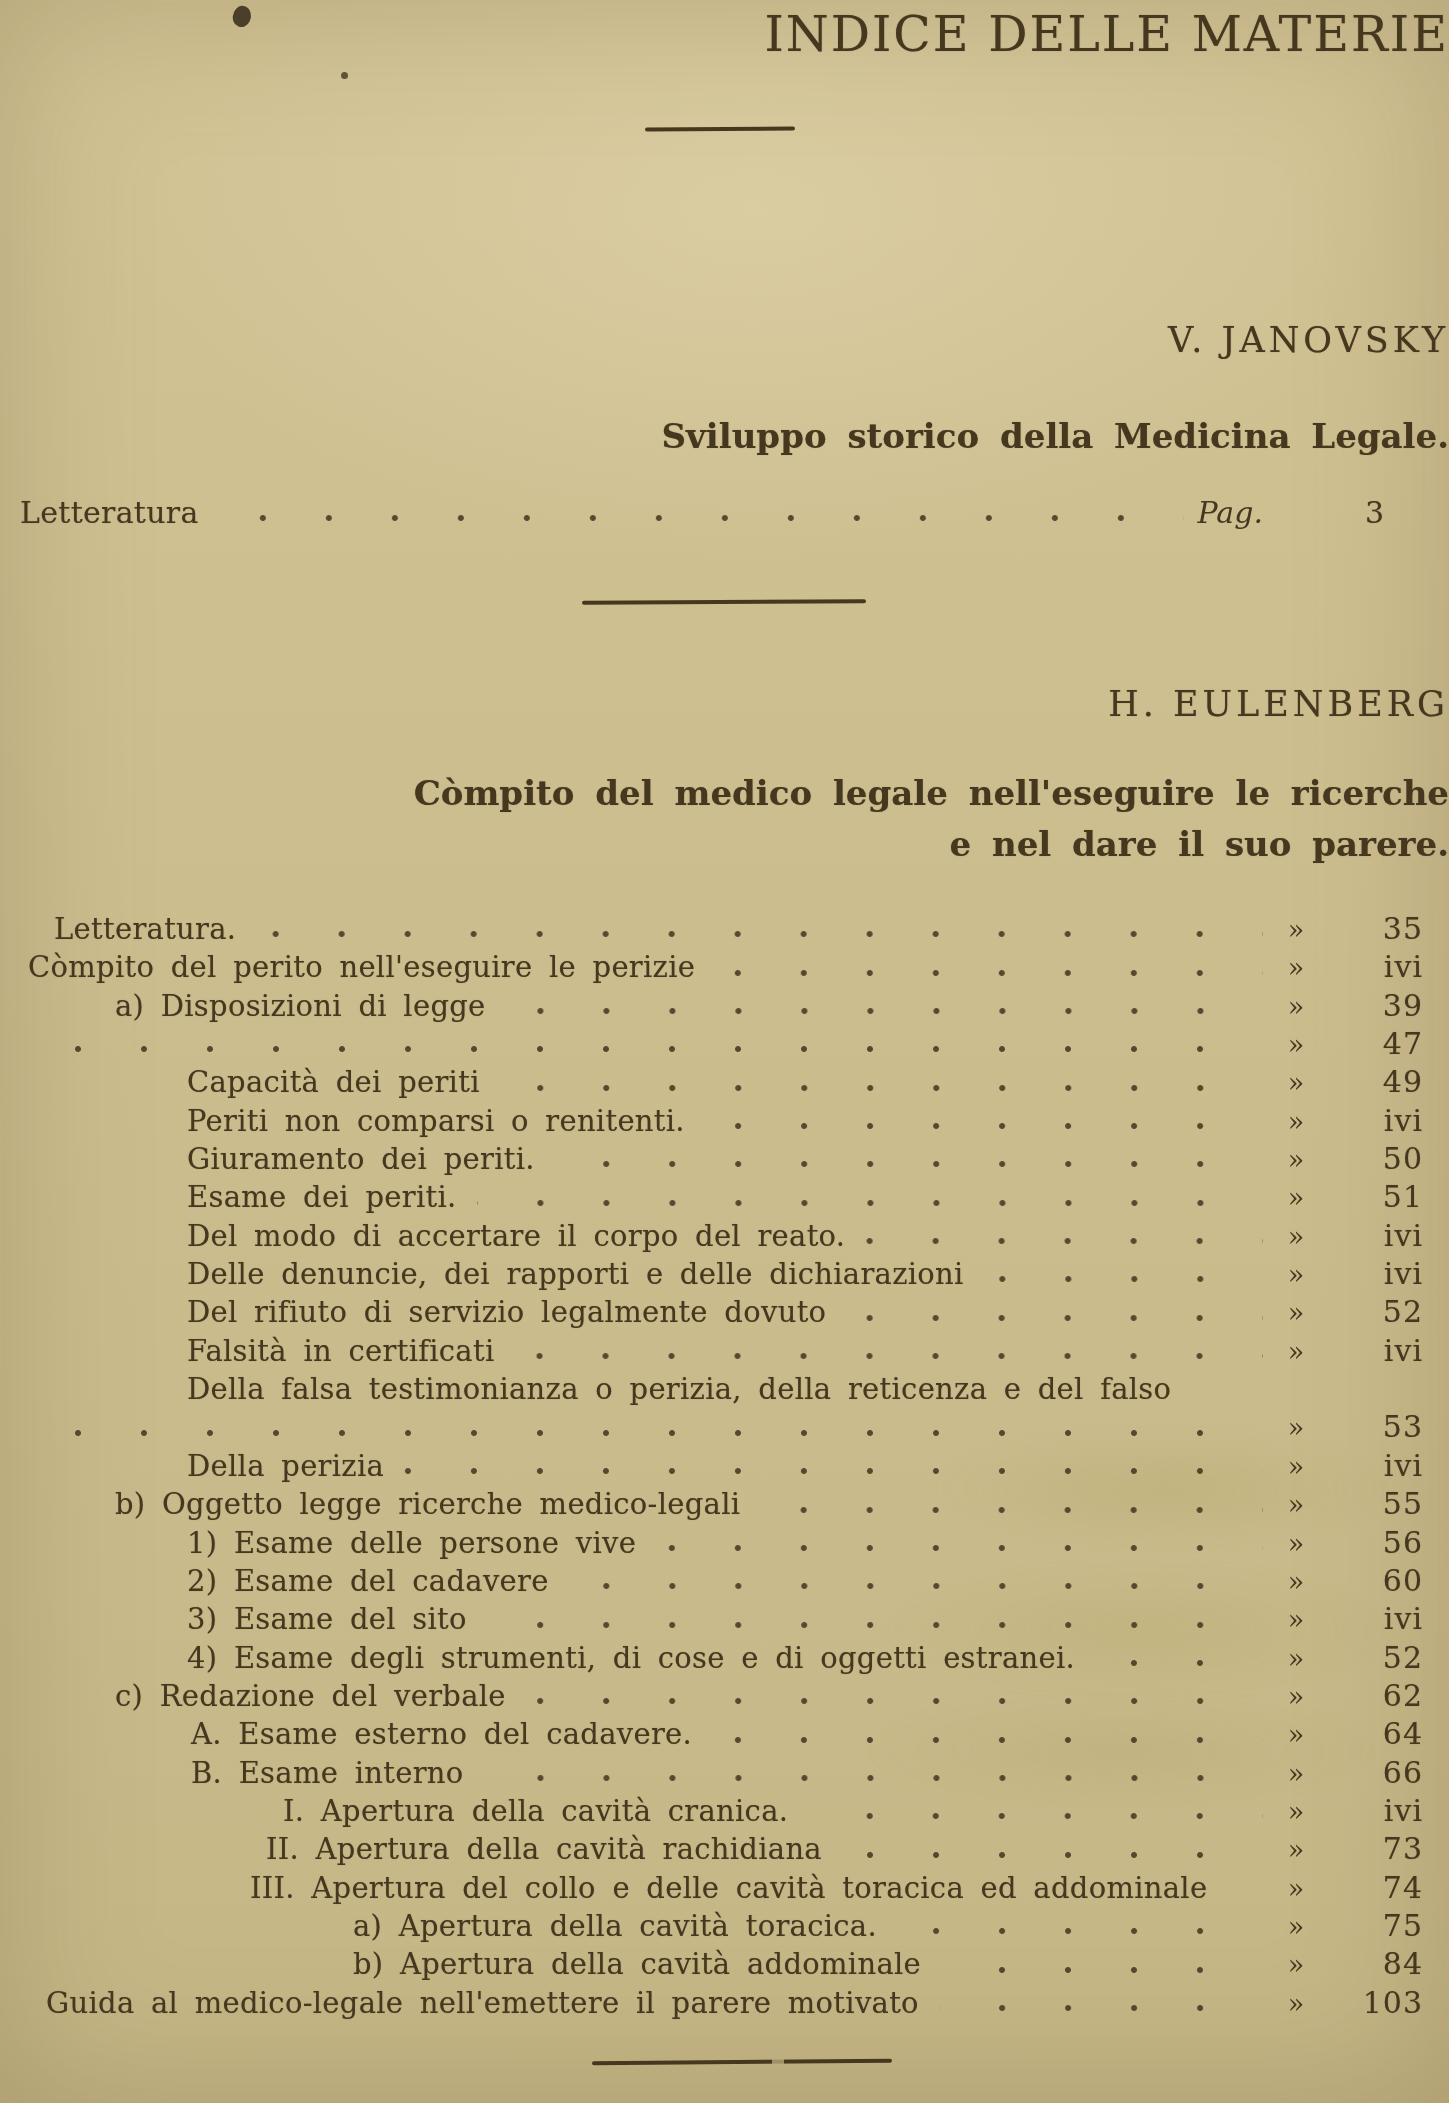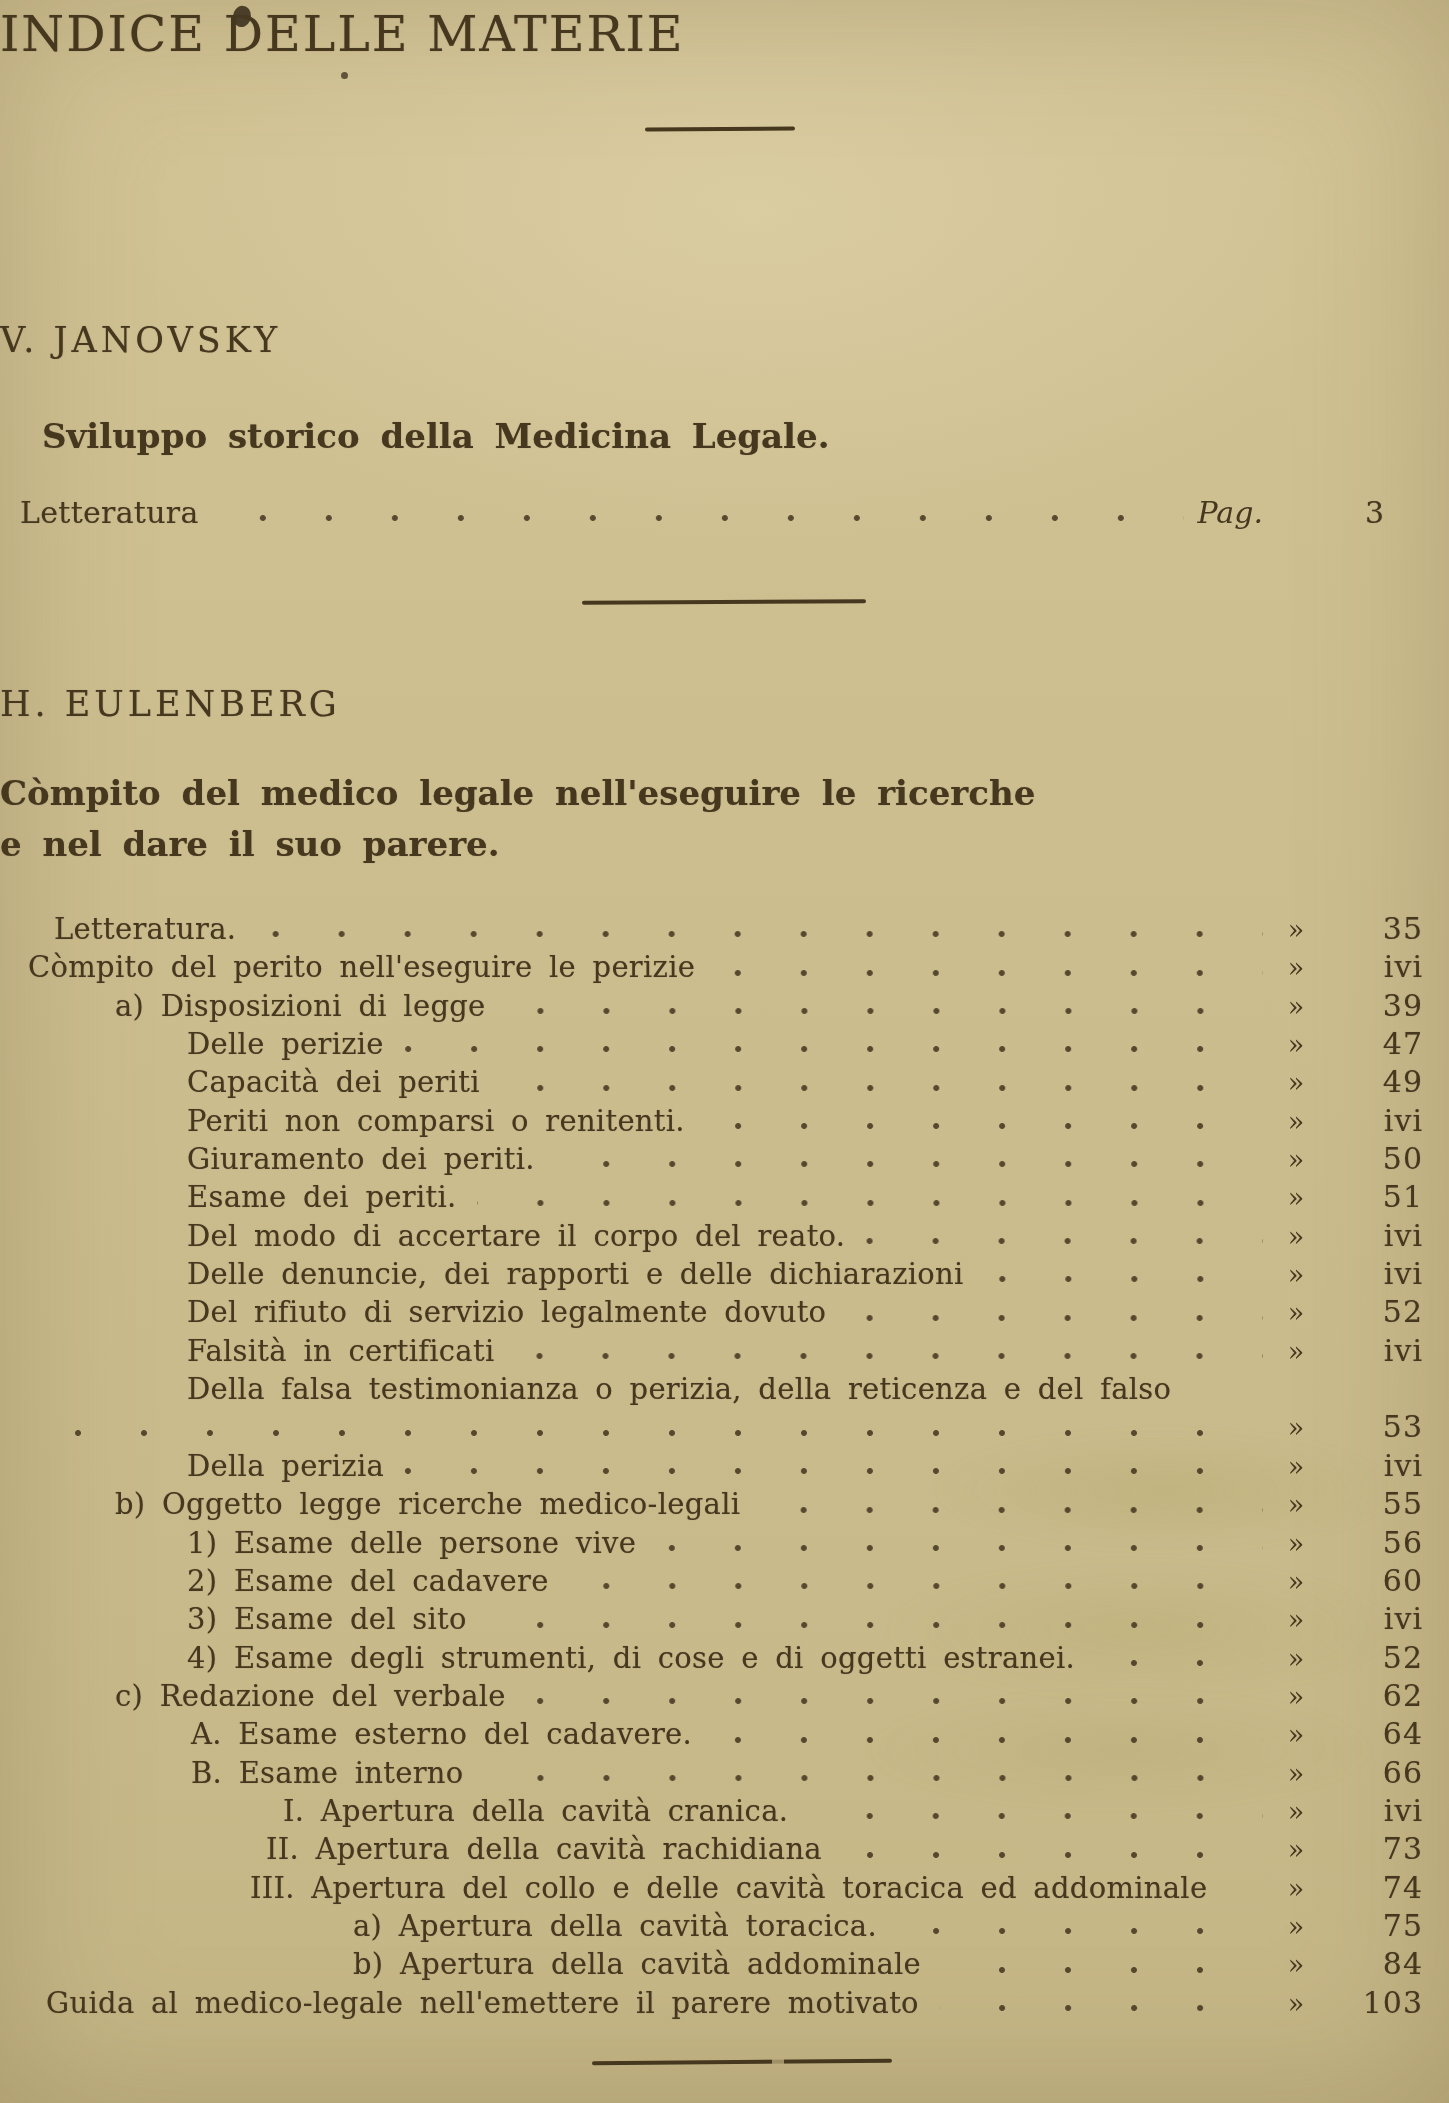--- a/index.html
+++ b/index.html
@@ -12,21 +12,21 @@
       linear-gradient(180deg,#d2c395 0%,#ccbd8f 45%,#c9ba8b 75%,#c5b686 100%);
   }
   .page{position:absolute;inset:0;box-shadow:inset 0 0 150px rgba(104,87,48,.28);}
   .speck{position:absolute;background:#3a2f1c;}
   .speck-1{left:233px;top:6px;width:18px;height:21px;border-radius:45% 60% 50% 55%;transform:rotate(24deg);opacity:.88;}
   .speck-2{left:341px;top:72px;width:7px;height:7px;border-radius:50%;opacity:.75;}
   .stain{position:absolute;pointer-events:none;filter:blur(7px);}
   .stain-1{left:930px;top:1430px;width:470px;height:120px;background:radial-gradient(ellipse,rgba(148,148,66,.16),transparent 70%);}
   .stain-2{left:880px;top:1560px;width:520px;height:140px;background:radial-gradient(ellipse,rgba(148,148,66,.13),transparent 70%);}
   .stain-3{left:860px;top:1690px;width:520px;height:120px;background:radial-gradient(ellipse,rgba(140,140,62,.11),transparent 70%);}
-  .centered{position:absolute;left:0;right:0;text-align:left;white-space:nowrap;}
+  .centered{position:absolute;left:0;right:0;text-align:right;white-space:nowrap;}
   .book-title{top:6px;font-size:49px;letter-spacing:2px;text-shadow:0 0 1px rgba(60,47,25,.5);}
   .rule{position:absolute;height:4px;background:#46371f;border-radius:2px;}
   .rule-1{top:127px;left:645px;width:150px;transform:rotate(-.4deg);}
   .rule-2{top:600px;left:582px;width:284px;transform:rotate(-.3deg);}
   .rule-3{top:2060px;left:592px;width:300px;transform:rotate(-.5deg);
     background:linear-gradient(90deg,#46371f 0 60%,rgba(70,55,31,.25) 60% 64%,#46371f 64% 100%);}
   .author{font-size:35px;letter-spacing:4px;text-shadow:0 0 1px rgba(60,47,25,.45);}
   .author-1{top:320px;}
   .author-2{top:684px;}
   .work-title{font-weight:bold;font-size:34px;word-spacing:9px;text-shadow:0 0 1px rgba(60,47,25,.4);}
@@ -102,21 +102,20 @@
         <span class="mark">»</span>
         <span class="pagecol">ivi</span>
       </div>
       <div class="toc-row ind-letter">
         <span class="label">a) Disposizioni di legge</span>
         <span class="leader"></span>
         <span class="mark">»</span>
         <span class="pagecol">39</span>
       </div>
       <div class="toc-row ind-sub">
-        <span class="label">Delle perizie</span>
         <span class="leader"></span>
         <span class="mark">»</span>
         <span class="pagecol">47</span>
       </div>
       <div class="toc-row ind-sub">
         <span class="label">Capacità dei periti</span>
         <span class="leader"></span>
         <span class="mark">»</span>
         <span class="pagecol">49</span>
       </div>

